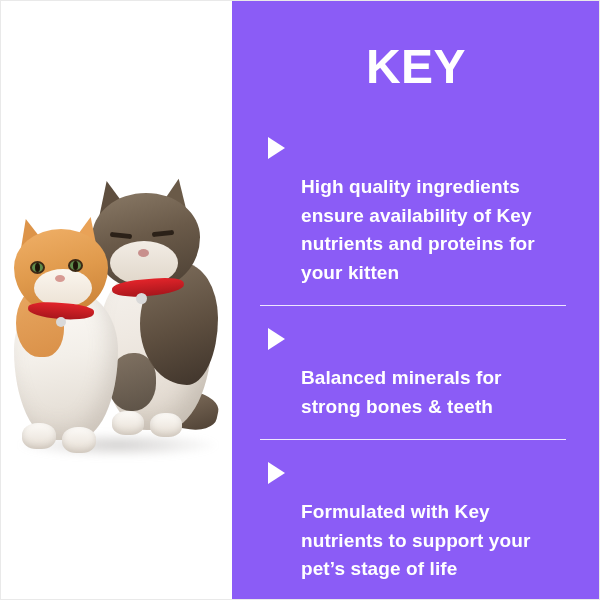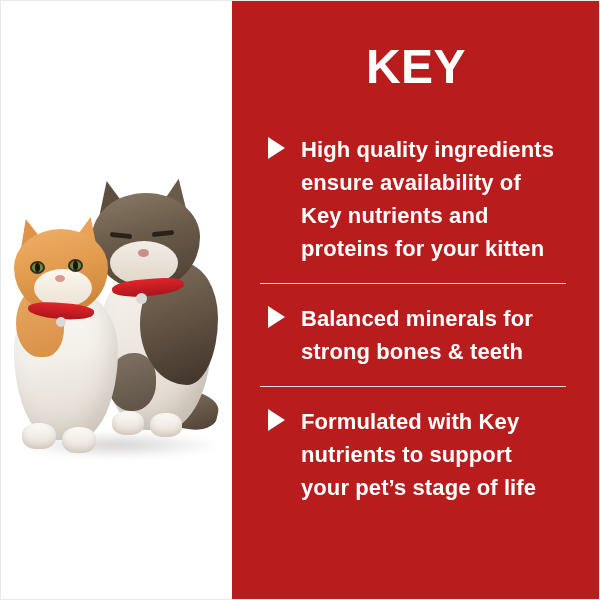--- a/index.html
+++ b/index.html
@@ -286,21 +286,21 @@
   .paw-1 { left: 22px;  top: 248px; width: 34px; height: 26px; }
   .paw-2 { left: 62px;  top: 252px; width: 34px; height: 26px; }
   .paw-3 { left: 112px; top: 236px; width: 32px; height: 24px; }
   .paw-4 { left: 150px; top: 238px; width: 32px; height: 24px; }
 
   
   .benefits-panel {
     position: relative;
     flex: 1 1 auto;
     height: 600px;
-    background: #b91c1c;
+    background: #8b5cf6;
     color: #ffffff;
     padding: 0;
     box-sizing: border-box;
   }
 
   .benefits-title {
     margin: 0;
     padding: 44px 28px 0 28px;
     text-align: center;
     font-weight: 800;
@@ -331,24 +331,25 @@
     flex: 0 0 auto;
     width: 0;
     height: 0;
     margin-top: 4px;
     margin-left: 8px;
     border-top: 11px solid transparent;
     border-bottom: 11px solid transparent;
     border-left: 17px solid #ffffff;
   }
   .benefit-text {
-    font-size: 22px;
+    font-size: 19px;
     line-height: 1.5;
     font-weight: 700;
     letter-spacing: 0.1px;
+    margin-top: 40px;
   }
 
   
   .card-border {
     position: absolute;
     inset: 0;
     border: 1px solid #e9e9e9;
     pointer-events: none;
   }
 </style>

